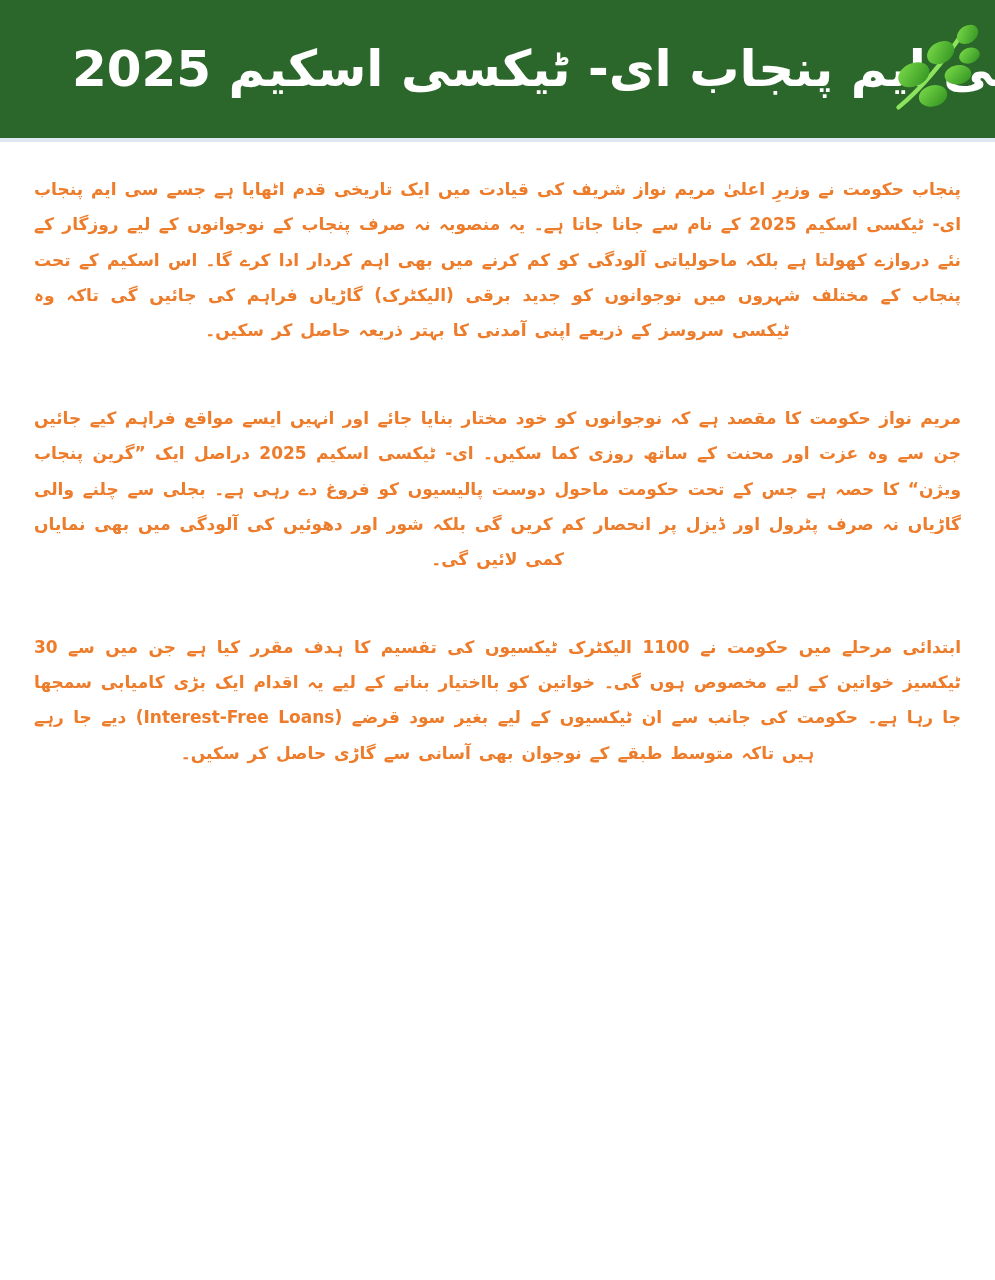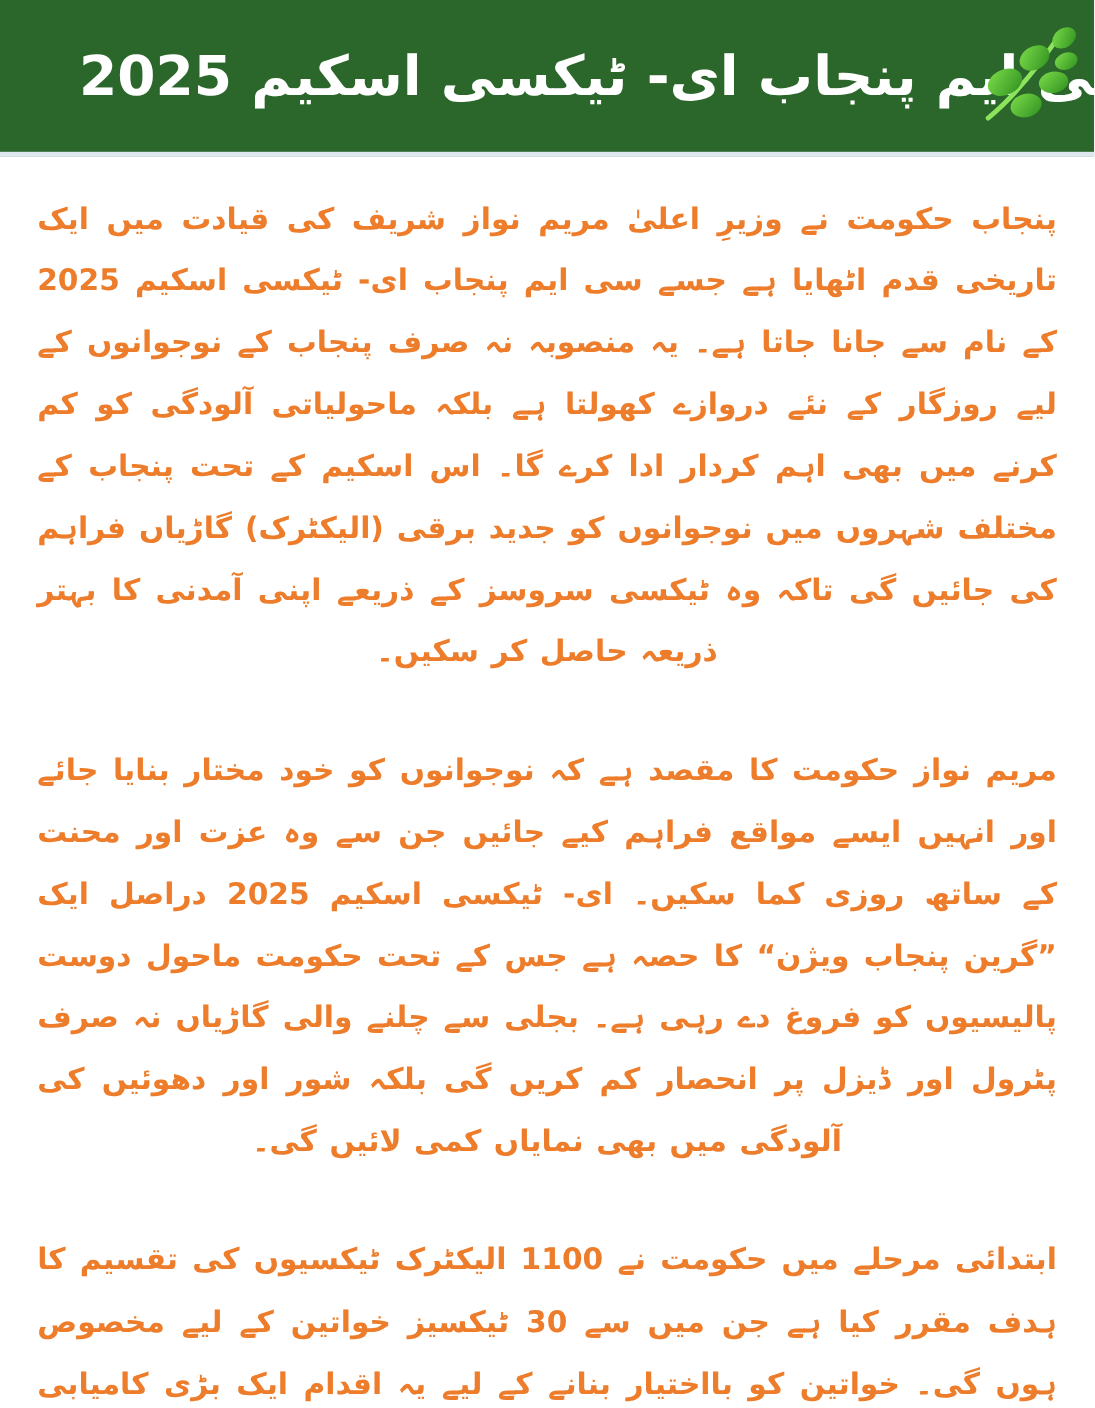--- a/index.html
+++ b/index.html
@@ -47,21 +47,21 @@
     align-items: center;
     justify-content: center;
   }
   
   .article {
     padding: 30px 34px 0 34px;
     color: #ed7c2b;
     direction: rtl;
   }
   .article p {
-    font-size: 27px;
+    font-size: 17px;
     font-weight: bold;
     line-height: 2.08;
     text-align: justify;
     text-align-last: center;
     color: #ed7c2b;
     margin-bottom: 52px;
     word-spacing: 2px;
   }
 </style>
 </head>

